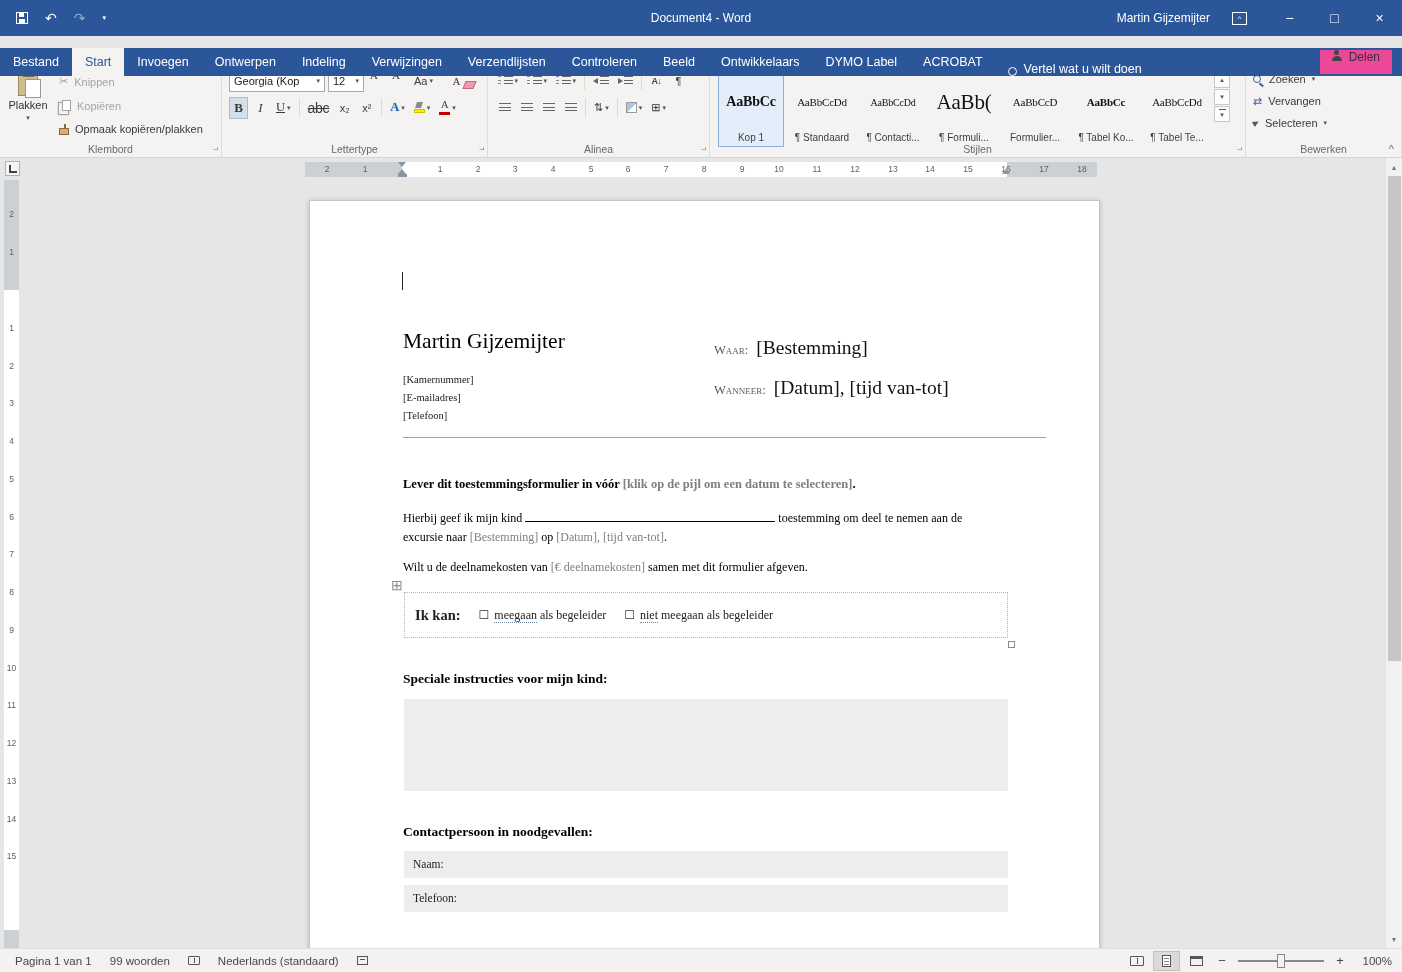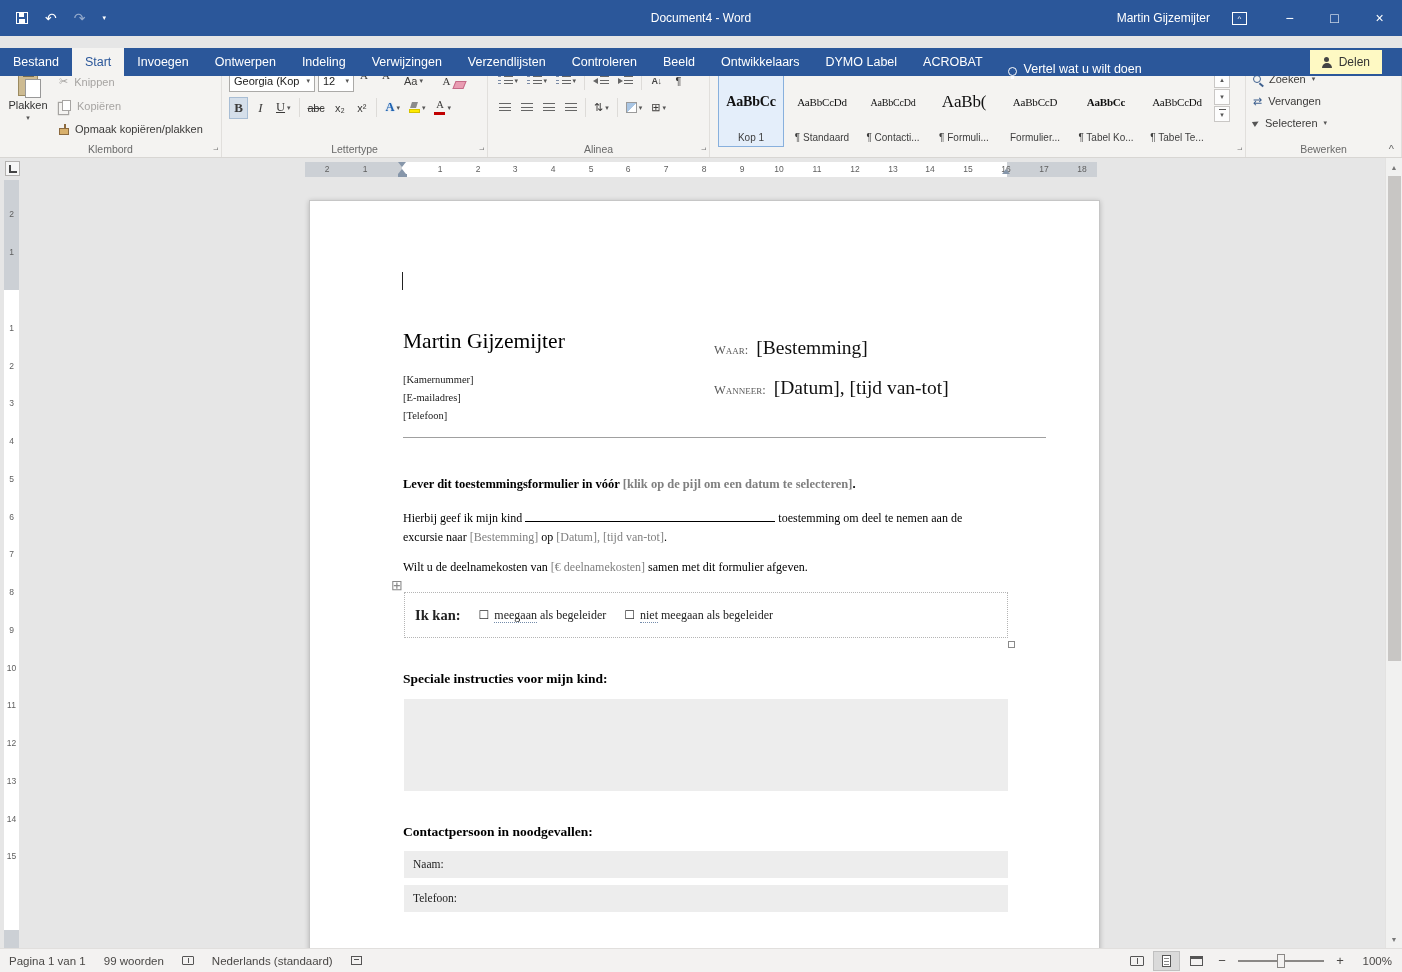--- a/index.html
+++ b/index.html
@@ -19,21 +19,21 @@
 .uname{margin-right:22px}
 .rdisp{width:15px;height:13px;border:1px solid #fff;display:flex;align-items:center;justify-content:center;font-size:8px;margin-right:20px}
 .wbtn{width:45px;height:36px;display:flex;align-items:center;justify-content:center;font-size:14px}
 
 .tabrow{position:absolute;top:48px;left:0;right:0;height:28px;background:#2b579a;display:flex;align-items:stretch;color:#fff;font-size:12.5px;z-index:5}
 .tab{padding:0 13px;display:flex;align-items:center;white-space:nowrap}
 .tab.active{background:#f4f3f1;color:#2b579a}
 .tellme{display:flex;align-items:flex-end;gap:7px;padding:0 12px;white-space:nowrap}
 .bulb{width:9px;height:9px;border:1.3px solid #fff;border-radius:50%;position:relative;flex:none}
 .bulb::after{content:"";position:absolute;left:2px;bottom:-4px;width:3px;height:3px;background:#fff}
-.share{margin-left:auto;align-self:center;margin-right:20px;background:#fef9c3;color:#333;height:24px;display:flex;align-items:center;gap:7px;padding:0 12px;font-size:12px}
+.share{margin-left:auto;align-self:center;margin-right:10px;background:#ec4899;color:#333;height:24px;display:flex;gap:7px;padding:0 12px;font-size:12px}
 .person{width:10px;height:11px;position:relative;flex:none}
 .person::before{content:"";position:absolute;left:2.5px;top:0;width:5px;height:5px;border-radius:50%;background:#444}
 .person::after{content:"";position:absolute;left:0;bottom:0;width:10px;height:5px;border-radius:5px 5px 0 0;background:#444}
 
 .ribbon{position:absolute;top:64px;left:0;right:0;height:94px;background:#f4f3f1;border-bottom:1px solid #d8d6d3;display:flex;z-index:4}
 .rgroup{position:relative;border-right:1px solid #e1dfdc;height:100%;padding:3px 2px 17px}
 .glabel{position:absolute;bottom:2px;left:0;right:0;text-align:center;font-size:10.5px;color:#696969}
 .launcher{position:absolute;right:3px;bottom:3px;font-size:9px;color:#777;transform:rotate(180deg);line-height:1}
 .g-clip{width:222px;display:flex}
 .paste{width:52px;display:flex;flex-direction:column;align-items:center;padding-top:5px;gap:3px;font-size:11px;color:#333}
@@ -48,21 +48,21 @@
 .fp-ic::after{content:"";position:absolute;top:-5px;left:4px;width:2px;height:5px;background:#8c6a3f}
 .g-font{width:266px;display:flex;flex-direction:column}
 .frow{display:flex;align-items:center;height:27px;padding:0 5px;gap:3px}
 .combo{background:#fff;border:1px solid #abaaa8;height:22px;display:flex;align-items:center;justify-content:space-between;font-size:11px;color:#222;padding:0 4px;gap:4px;white-space:nowrap;overflow:hidden}
 .car{font-size:7px;color:#555;flex:none}
 .ib{height:22px;min-width:19px;display:flex;align-items:center;justify-content:center;color:#3b3a39;font-size:11px;gap:2px;padding:0 3px;position:relative}
 .ib.on{background:#d5dfea;border:1px solid #a8bdd4}
 .bold-g{font-weight:bold;font-family:"Liberation Serif",serif;font-size:13px}
 .italic-g{font-style:italic;font-family:"Liberation Serif",serif;font-size:13px}
 .und-g{text-decoration:underline;font-family:"Liberation Serif",serif;font-size:12.5px}
-.strike-g{text-decoration:line-through;font-size:11px;letter-spacing:-.3px}
+.strike-g{text-decoration:line-through;font-size:14px;letter-spacing:-.3px}
 .fx{color:#1f62b0;text-shadow:0 0 2px #a9c7ea;font-family:"Liberation Serif",serif;font-weight:bold;font-size:12.5px}
 .fcwrap{display:flex;flex-direction:column;align-items:center;line-height:1}
 .fcwrap .ltr{font-family:"Liberation Serif",serif;font-size:10.5px}
 .bar-red{width:11px;height:3px;background:#c00000;margin-top:1px}
 .hlwrap{display:flex;flex-direction:column;align-items:center}
 .hl-pen{width:6px;height:6px;background:#8b8b8b;transform:skewX(-18deg)}
 .bar-yel{width:11px;height:3.5px;background:#ffea00;border:1px solid #d4c200;margin-top:1px}
 .eraser{position:relative;font-family:"Liberation Serif",serif}
 .eraser::after{content:"";position:absolute;right:-9px;bottom:3px;width:9px;height:6px;background:#e99cb2;border:1px solid #c46a87;transform:skewX(-22deg)}
 .grow{display:flex;align-items:flex-start;line-height:1;font-family:"Liberation Serif",serif}
@@ -136,21 +136,21 @@
 .sec-h{left:93px;font-family:"Liberation Serif",serif;font-weight:bold;font-size:13.5px;color:#000}
 .grayarea{left:94px;top:498px;width:604px;height:92px;background:#ededed}
 .fieldrow{left:94px;width:604px;height:27px;background:#ededed;font-family:"Liberation Serif",serif;font-size:11.5px;line-height:27px;padding-left:9px;color:#222}
 
 .scroll{position:absolute;top:158px;right:0;bottom:24px;width:17px;background:#f1f1f0;border-left:1px solid #e3e2e1;z-index:5}
 .sarr{position:absolute;left:0;width:16px;height:16px;display:flex;align-items:center;justify-content:center;font-size:7px;color:#787878}
 .sarr.up{top:1px}.sarr.down{bottom:1px}
 .sthumb{position:absolute;left:2px;width:13px;top:18px;height:485px;background:#c8c6c4}
 
 .status{position:absolute;left:0;right:0;bottom:0;height:24px;background:#f3f2f1;border-top:1px solid #e1dfdd;display:flex;align-items:center;font-size:11.5px;color:#4a4846;z-index:6}
-.st-left{display:flex;align-items:center;padding-left:0;height:100%}
+.st-left{display:flex;align-items:center;padding-left:6px;height:100%}
 .st-item{padding:0 9px;height:100%;display:flex;align-items:center;gap:5px;white-space:nowrap}
 .book{width:12px;height:9px;border:1px solid #555;border-radius:1px;position:relative}
 .book::after{content:"";position:absolute;left:50%;top:1px;bottom:1px;width:1px;background:#555}
 .macroic{width:11px;height:9px;border:1px solid #555;position:relative}
 .macroic::after{content:"";position:absolute;inset:2px;background:repeating-linear-gradient(to bottom,#555 0 1px,transparent 1px 3px)}
 .st-right{margin-left:auto;display:flex;align-items:center;padding-right:10px;gap:3px;height:100%}
 .vb{width:27px;height:20px;display:flex;align-items:center;justify-content:center}
 .vb.on{background:#dadada;border:1px solid #c0c0c0}
 .readic{width:14px;height:10px;border:1px solid #555;border-radius:1px;position:relative}
 .readic::after{content:"";position:absolute;left:50%;top:1px;bottom:1px;width:1px;background:#555}
@@ -227,21 +227,21 @@
         <span class="fp-ic"></span>
         <span>Opmaak kopiëren/plakken</span>
       </div>
     </div>
     <span class="glabel">Klembord</span>
     <span class="launcher">⌐</span>
   </div>
 
   <div class="rgroup g-font">
     <div class="frow">
-      <span class="combo" style="width:86px">
+      <span class="combo" style="width:96px">
         <span>Georgia (Kop</span>
         <span class="car">▾</span>
       </span>
       <span class="combo" style="width:36px">
         <span>12</span>
         <span class="car">▾</span>
       </span>
       <span class="ib grow">
         <span>A</span>
         <span class="tinyTri">▴</span>
@@ -366,41 +366,42 @@
       </div>
       <div class="card">
         <span class="pv" style="font-size:11px">AaBbCcDd</span>
         <span class="nm">¶ Standaard</span>
       </div>
       <div class="card">
         <span class="pv" style="font-size:10px">AaBbCcDd</span>
         <span class="nm">¶ Contacti...</span>
       </div>
       <div class="card">
-        <span class="pv" style="font-size:17px">AaBb(</span>
+        <span class="pv" style="font-size:21px">AaBb(</span>
         <span class="nm">¶ Formuli...</span>
       </div>
       <div class="card">
         <span class="pv" style="font-size:11px">AaBbCcD</span>
         <span class="nm">Formulier...</span>
       </div>
       <div class="card">
         <span class="pv" style="font-size:11px;font-weight:bold">AaBbCc</span>
         <span class="nm">¶ Tabel Ko...</span>
       </div>
       <div class="card">
         <span class="pv" style="font-size:11px">AaBbCcDd</span>
         <span class="nm">¶ Tabel Te...</span>
       </div>
     </div>
     <div class="rail">
       <span class="railb">▴</span>
       <span class="railb">▾</span>
       <span class="railb more">▾</span>
     </div>
+    <span class="glabel">Stijlen</span>
     <span class="launcher">⌐</span>
   </div>
 
   <div class="rgroup g-ed">
     <div class="sbtn">
       <span class="mag"></span>
       <span>Zoeken</span>
       <span class="car">▾</span>
     </div>
     <div class="sbtn">

